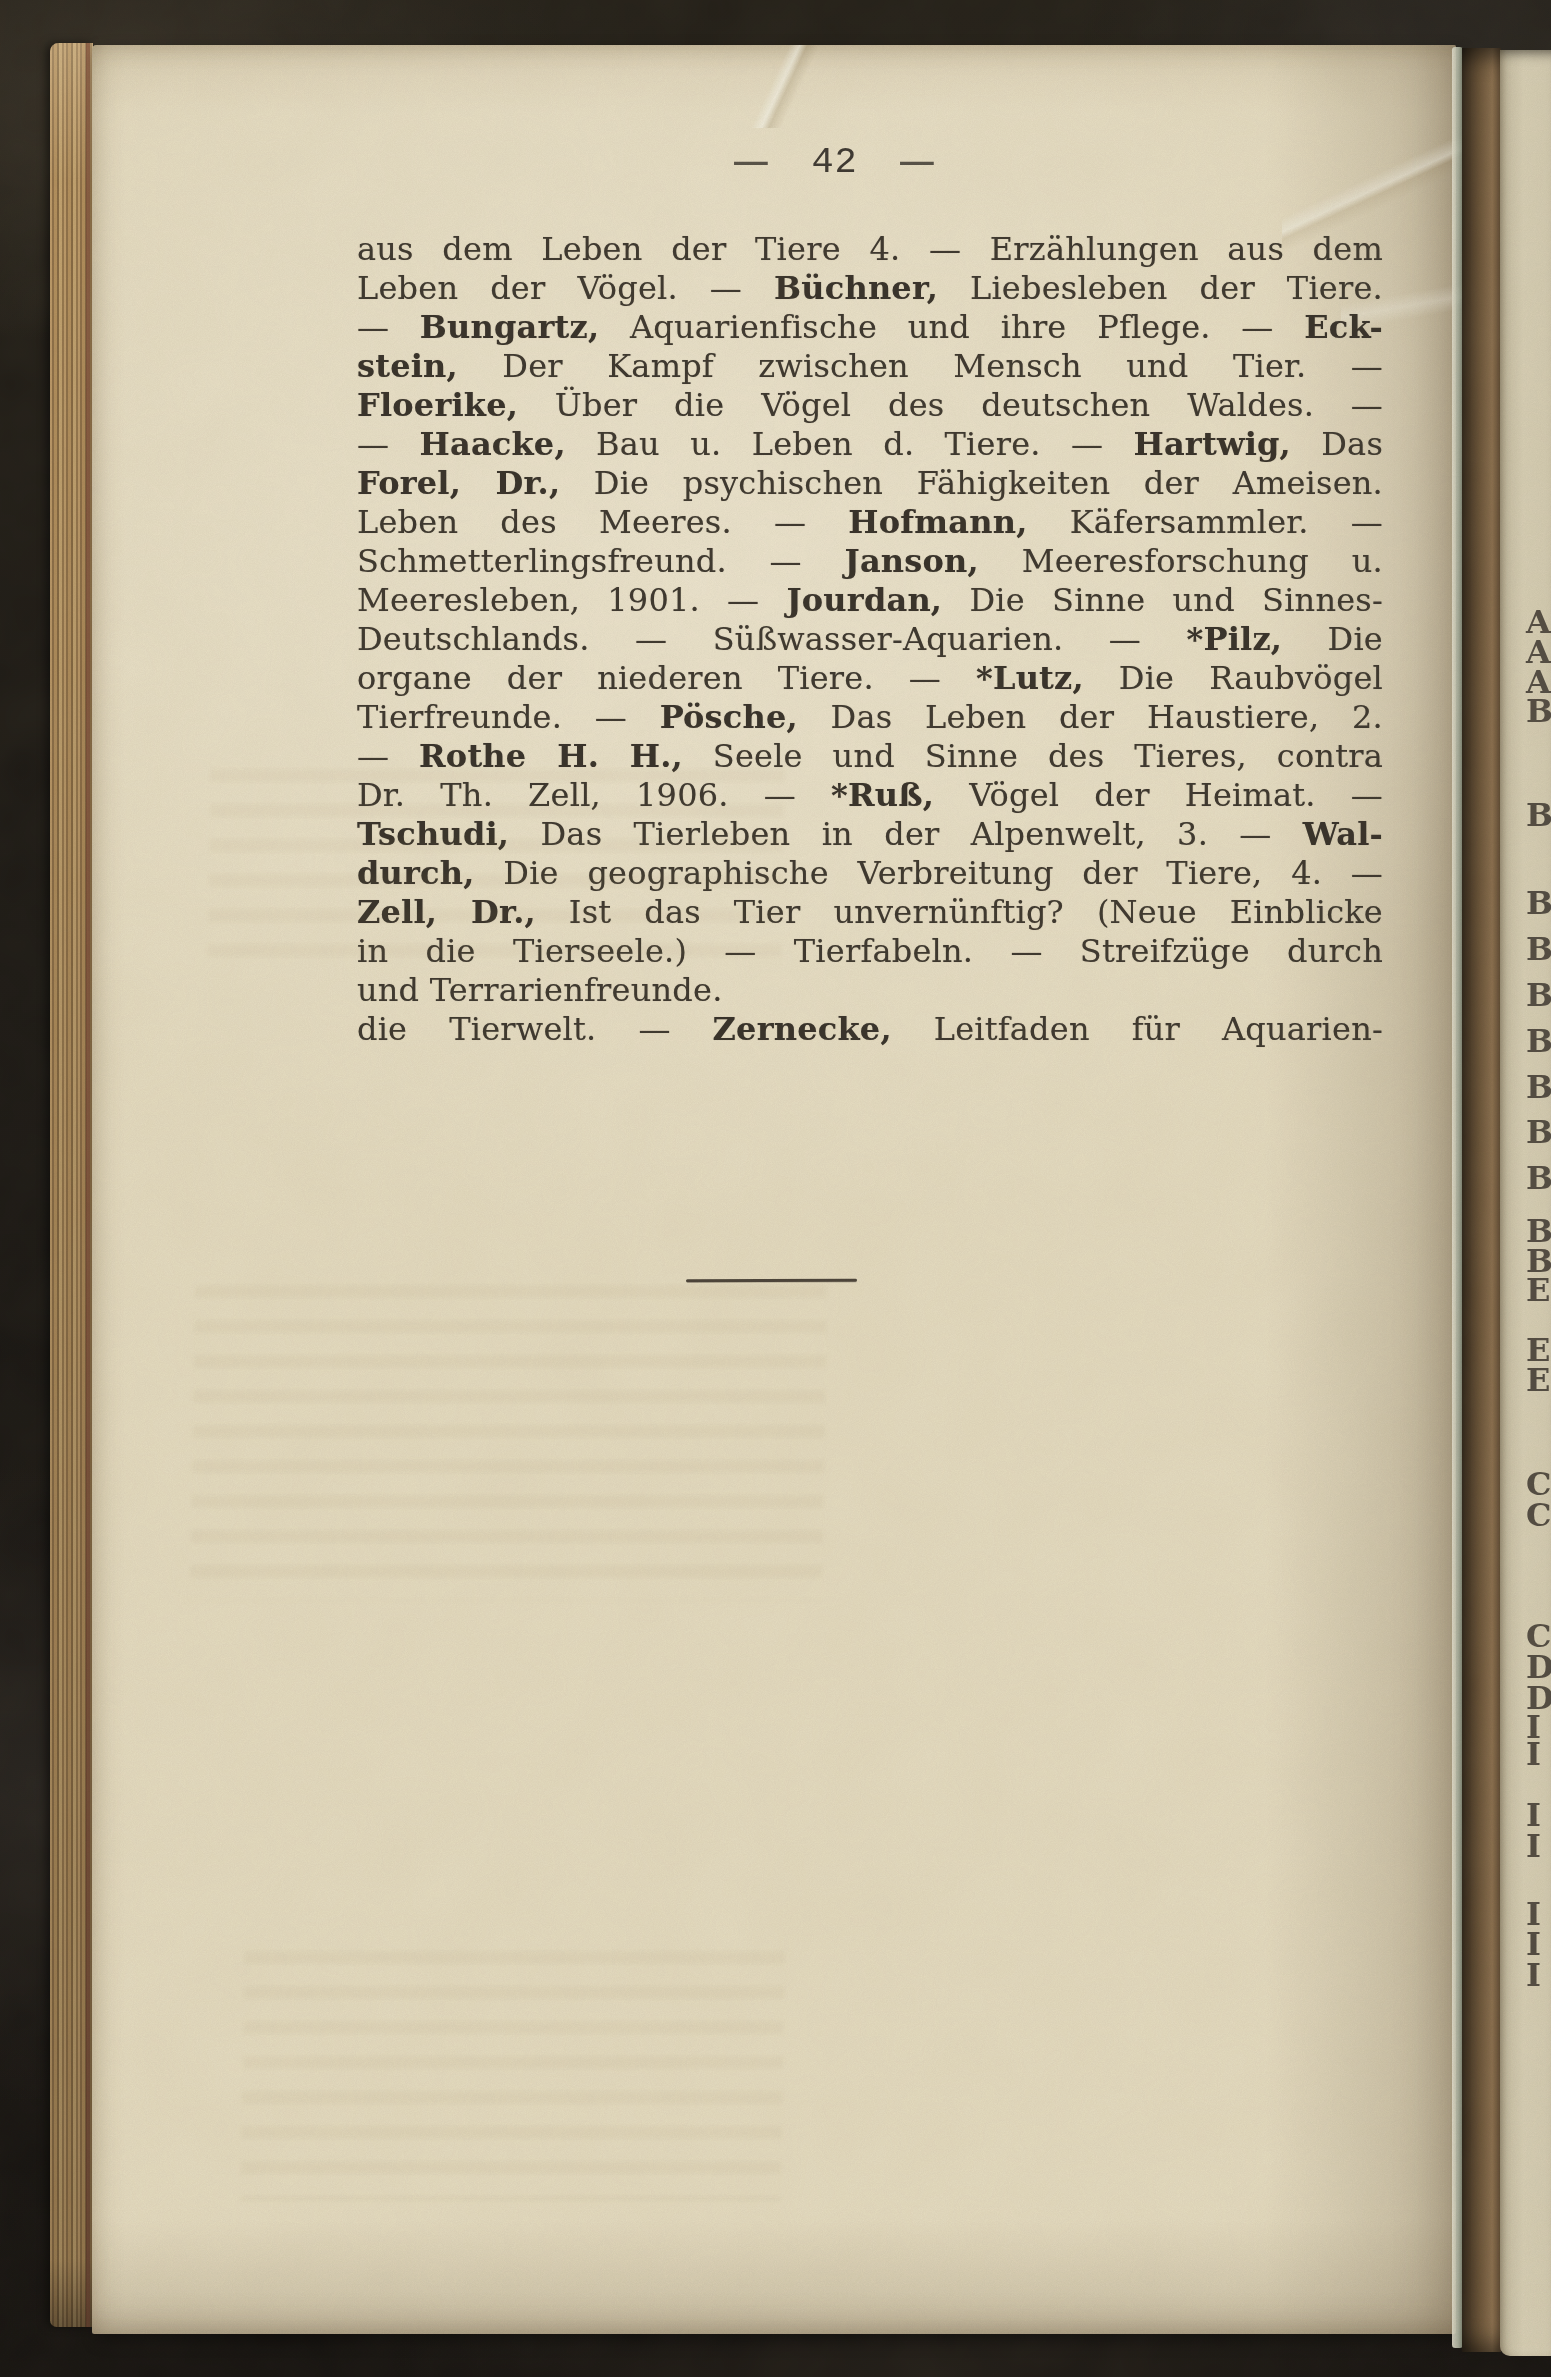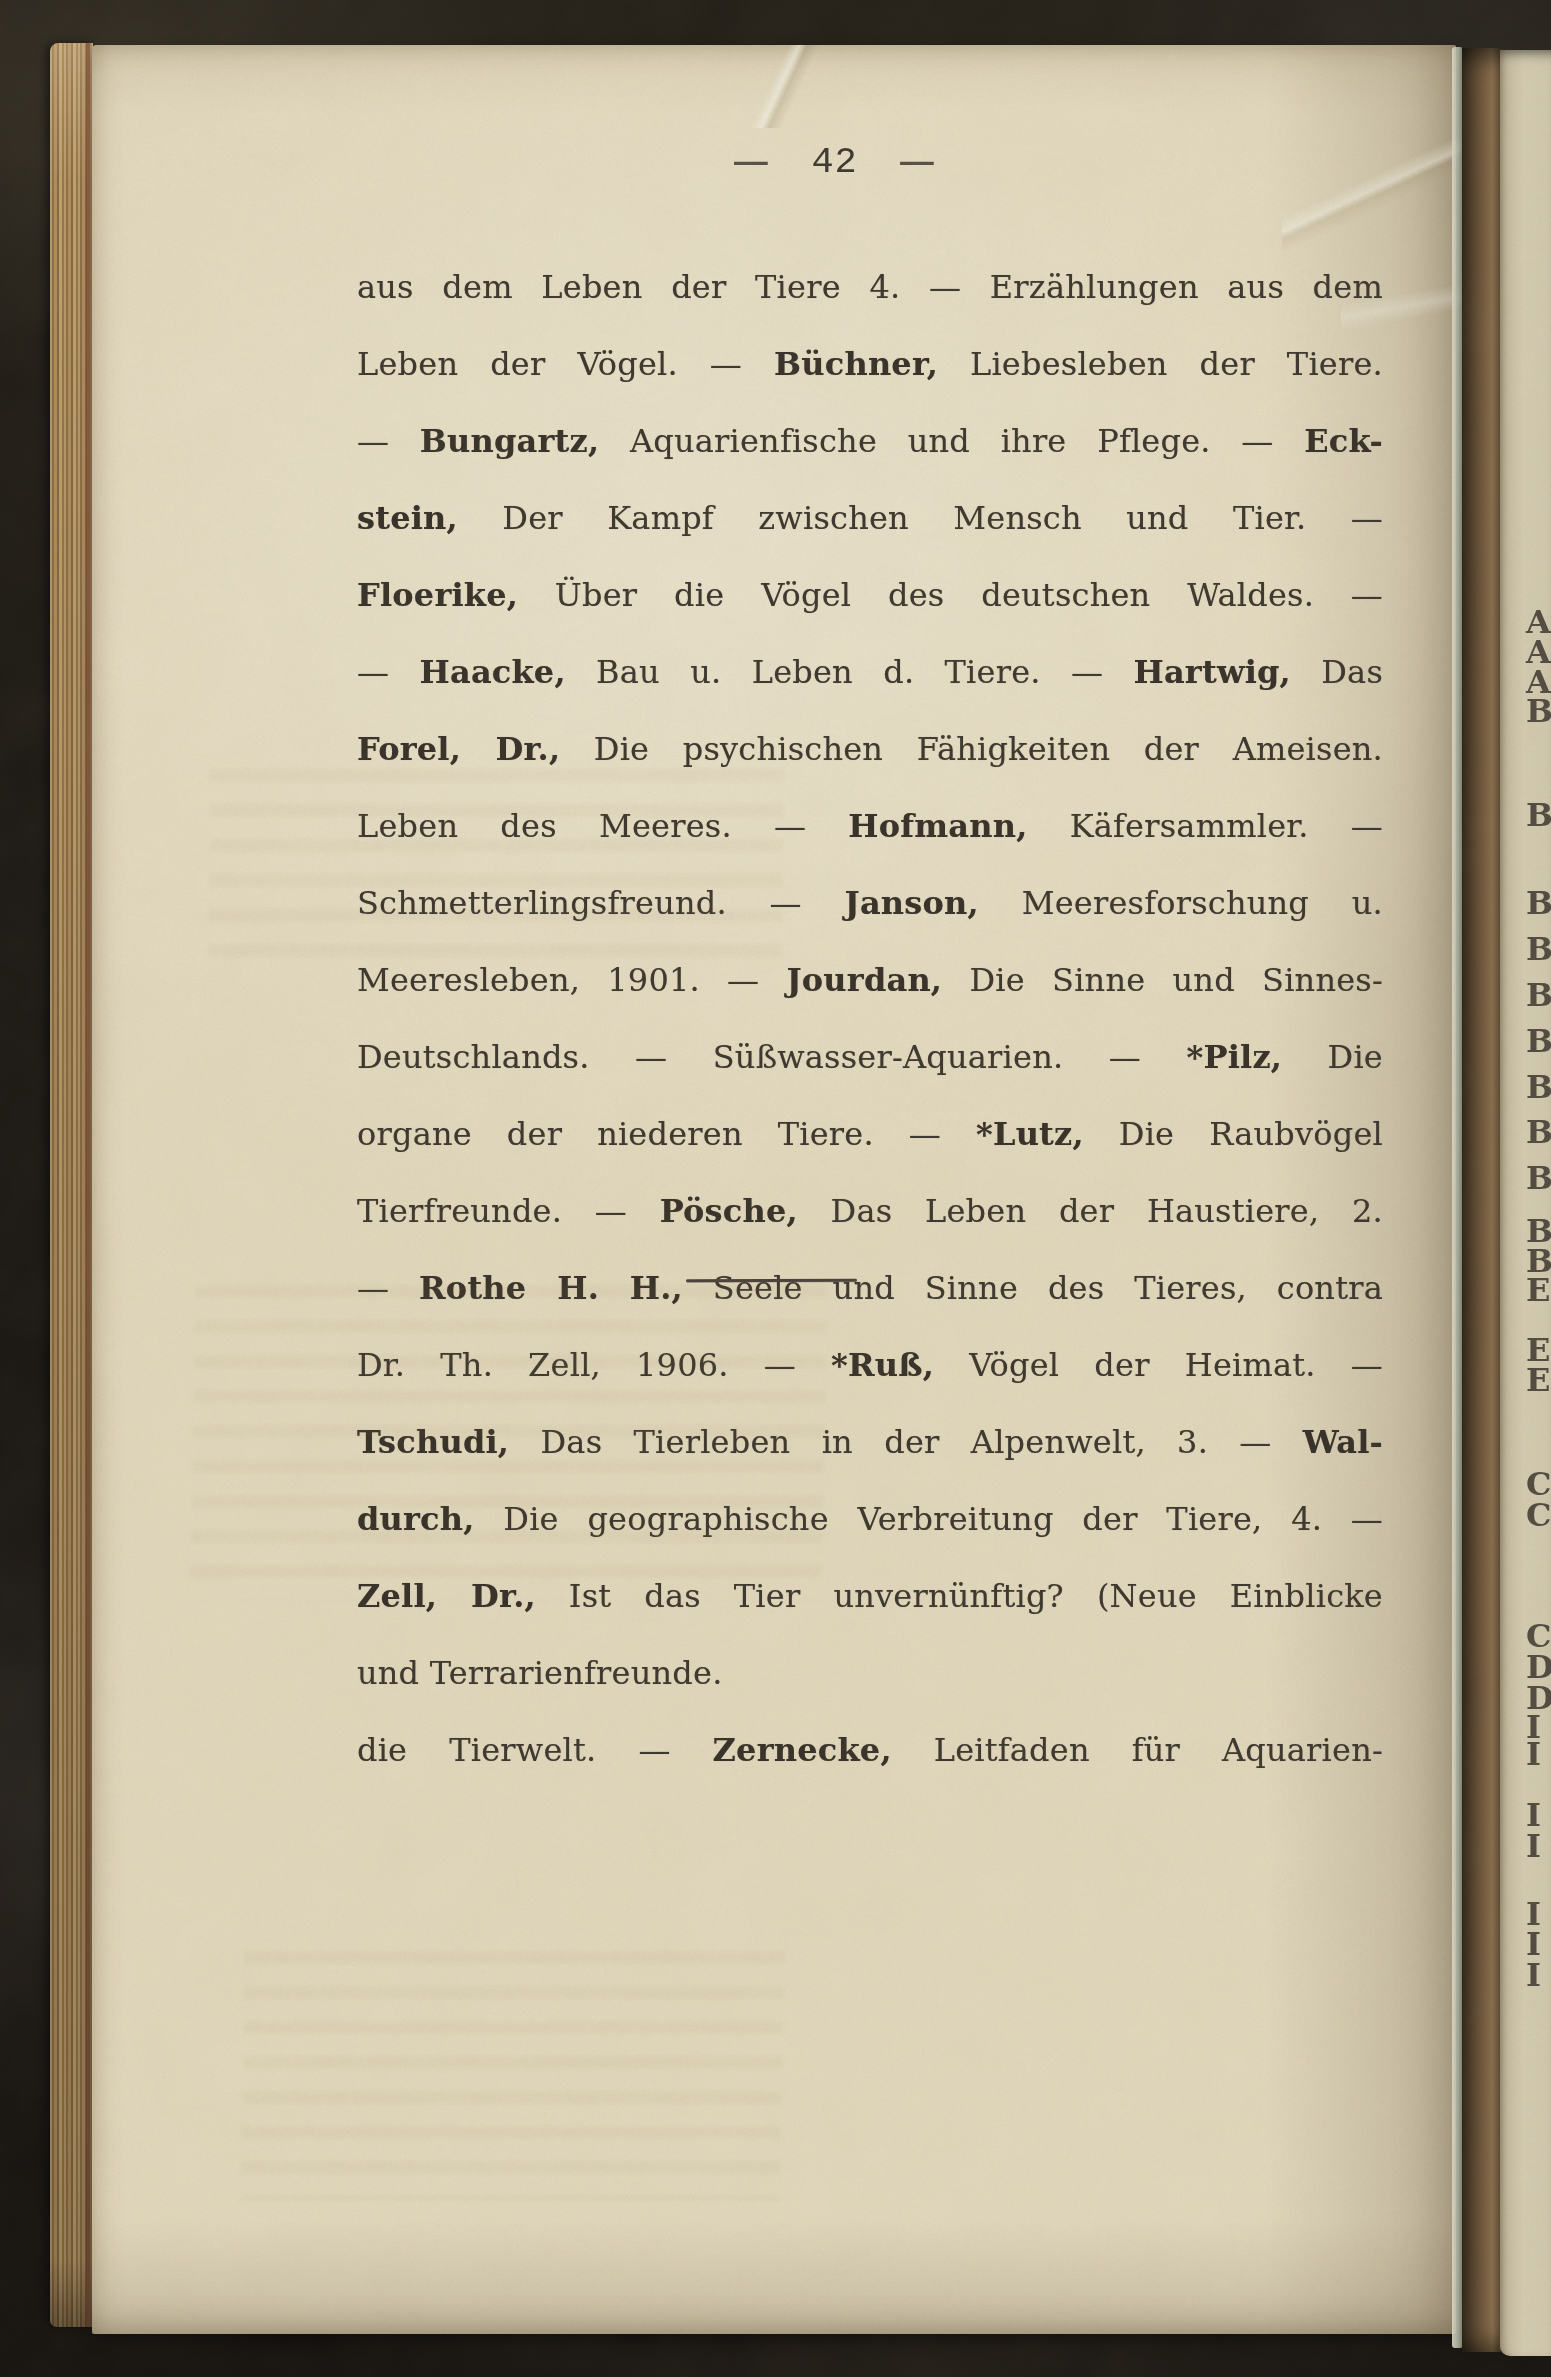--- a/index.html
+++ b/index.html
@@ -61,21 +61,21 @@
   .page-number-row .dash{transform:scaleX(1.35);opacity:.85;font-weight:bold;font-size:28px;}
   .page-number-row .num{font-weight:500;font-family:Liberation Mono, monospace;}
   
   .text-block{
     position:absolute;left:265px;top:185px;width:1026px;
     font-size:32px;line-height:39px;letter-spacing:0.2px;
     color:#3e382f;overflow:visible;
     text-rendering:optimizeLegibility;
   }
   .text-block .line{text-align:justify;text-align-last:justify;white-space:normal;
-    text-shadow:0 0 0.8px rgba(62,56,47,.35);margin-top:38px;}
+    text-shadow:0 0 0.8px rgba(62,56,47,.35);}
   .text-block .line.last{text-align-last:left;}
   .text-block b{font-weight:bold;color:#38322a;}
   
   .divider{
     position:absolute;left:594px;top:1234px;width:171px;height:2.5px;
     background:#4c443a;border-radius:1.7px;transform:rotate(-.2deg);
     box-shadow:0 0.8px 0 rgba(76,68,58,.25);
   }
   
   .bleed{position:absolute;filter:blur(2.1px);transform:skewX(-1deg);opacity:.55;pointer-events:none;}
@@ -142,20 +142,21 @@
         <div class="line"><span>Schmetterlingsfreund. — </span><b>Janson,</b><span> Meeresforschung u.</span></div>
         <div class="line"><span>Meeresleben, 1901. — </span><b>Jourdan,</b><span> Die Sinne und Sinnes-</span></div>
         <div class="line"><span>Deutschlands. — Süßwasser-Aquarien. — </span><b>*Pilz,</b><span> Die</span></div>
         <div class="line"><span>organe der niederen Tiere. — </span><b>*Lutz,</b><span> Die Raubvögel</span></div>
         <div class="line"><span>Tierfreunde. — </span><b>Pösche,</b><span> Das Leben der Haustiere, 2.</span></div>
         <div class="line"><span>— </span><b>Rothe H. H.,</b><span> Seele und Sinne des Tieres, contra</span></div>
         <div class="line"><span>Dr. Th. Zell, 1906. — </span><b>*Ruß,</b><span> Vögel der Heimat. —</span></div>
         <div class="line"><b>Tschudi,</b><span> Das Tierleben in der Alpenwelt, 3. — </span><b>Wal-</b></div>
         <div class="line"><b>durch,</b><span> Die geographische Verbreitung der Tiere, 4. —</span></div>
         <div class="line"><b>Zell, Dr.,</b><span> Ist das Tier unvernünftig? (Neue Einblicke</span></div>
+        <div class="line"><span>in die Tierseele.) — Tierfabeln. — Streifzüge durch</span></div>
         <div class="line last"><span>und Terrarienfreunde.</span></div>
         <div class="line"><span>die Tierwelt. — </span><b>Zernecke,</b><span> Leitfaden für Aquarien-</span></div>
       </div>
 
     <div class="divider"></div>
 
     <div class="bleed bleed-rows b1"></div>
     <div class="bleed bleed-rows b2"></div>
     <div class="bleed bleed-rows b3"></div>
   </div>

